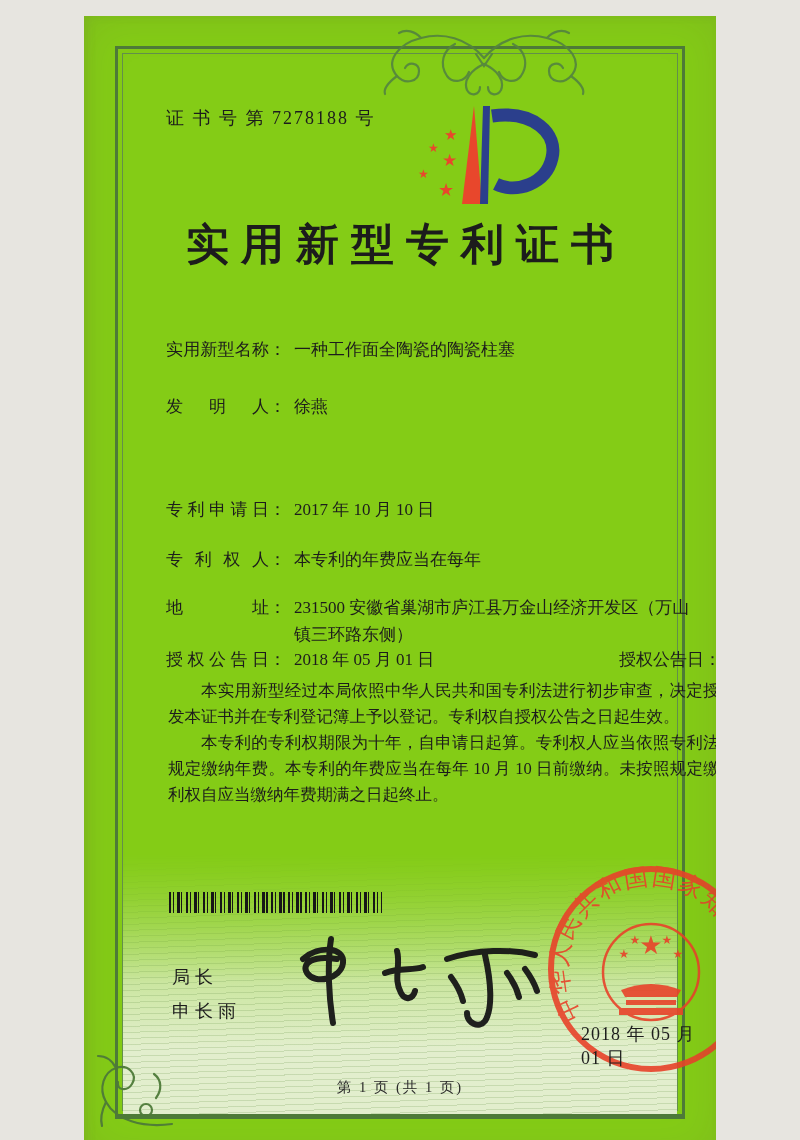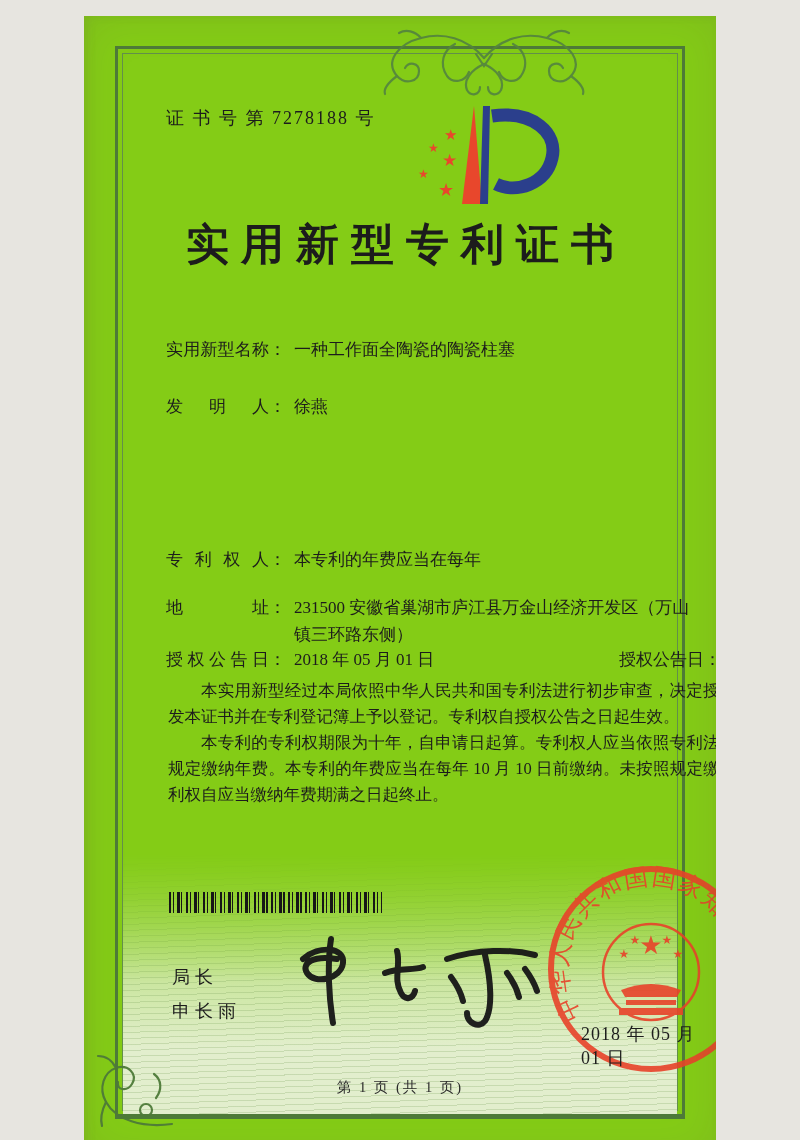--- a/index.html
+++ b/index.html
@@ -137,20 +137,23 @@
     </g>
   </svg>
 
   <div class="title">实用新型专利证书</div>
 
   <div class="frow" style="top:377px">
     <span class="flabel">发明人</span><span class="fcolon">：</span><span class="fvalue">徐燕</span>
   </div>
   <div class="frow" style="top:320px">
     <span class="flabel">实用新型名称</span><span class="fcolon">：</span><span class="fvalue">一种工作面全陶瓷的陶瓷柱塞</span>
+  </div>
+  <div class="frow" style="top:480px">
+    <span class="flabel">专利申请日</span><span class="fcolon">：</span><span class="fvalue">2017 年 10 月 10 日</span>
   </div>
   <div class="frow" style="top:530px">
     <span class="flabel">专利权人</span><span class="fcolon">：</span><span class="fvalue">本专利的年费应当在每年</span>
   </div>
   <div class="frow" style="top:578px">
     <span class="flabel">地址</span><span class="fcolon">：</span><span class="fvalue wrap">231500 安徽省巢湖市庐江县万金山经济开发区（万山镇三环路东侧）</span>
   </div>
   <div class="frow" style="top:630px;right:0;">
     <span class="flabel">授权公告日</span><span class="fcolon">：</span><span class="fvalue">2018 年 05 月 01 日</span>
     <span class="grant-no"><span>授权公告日</span><span>：</span><span>CN 207297321 U</span></span>

